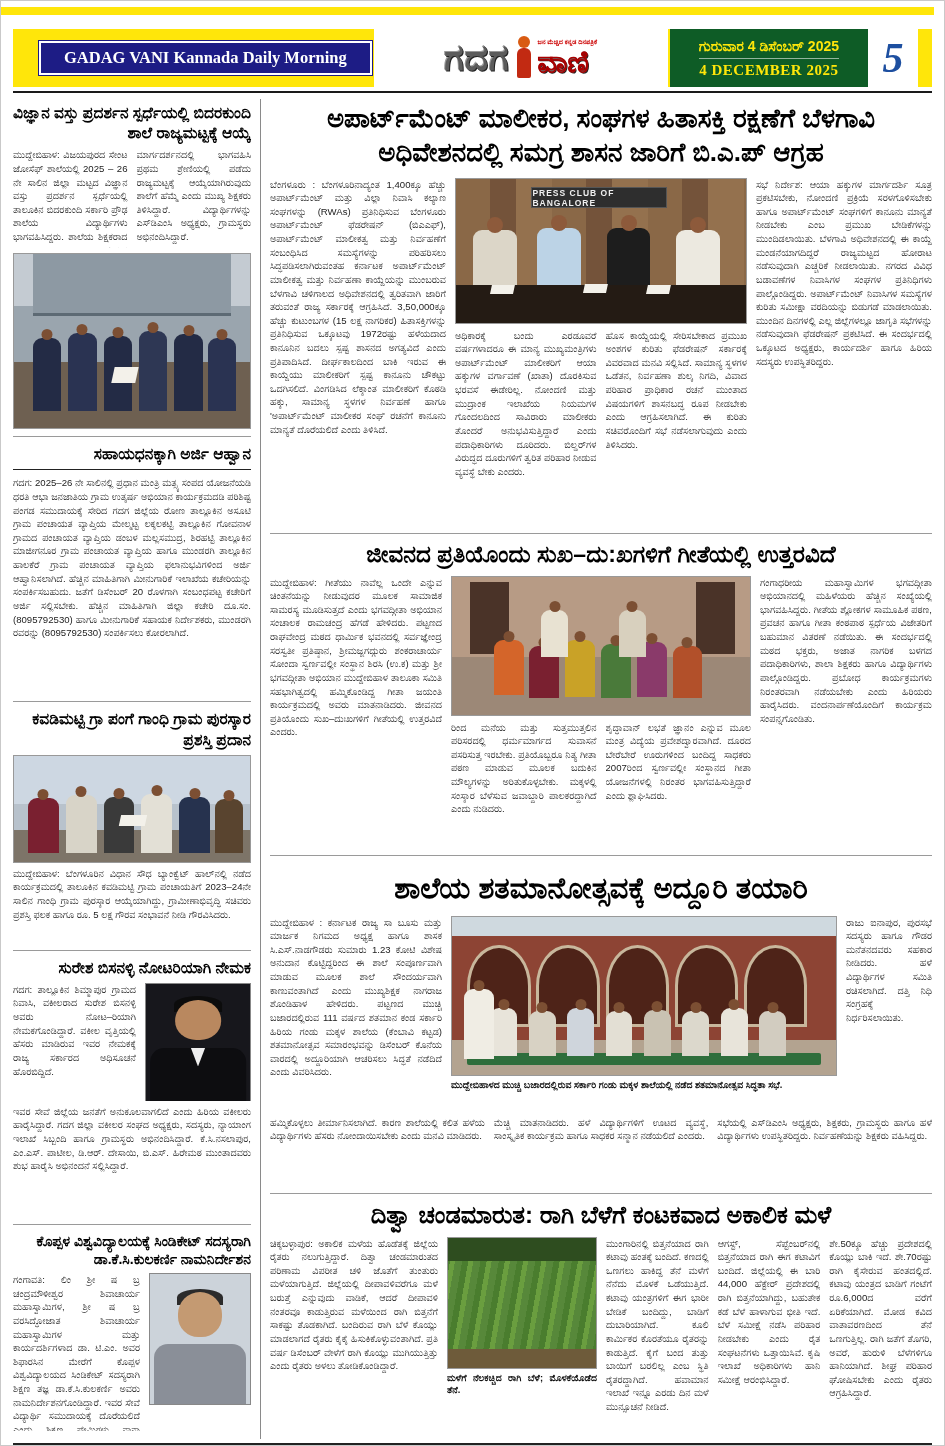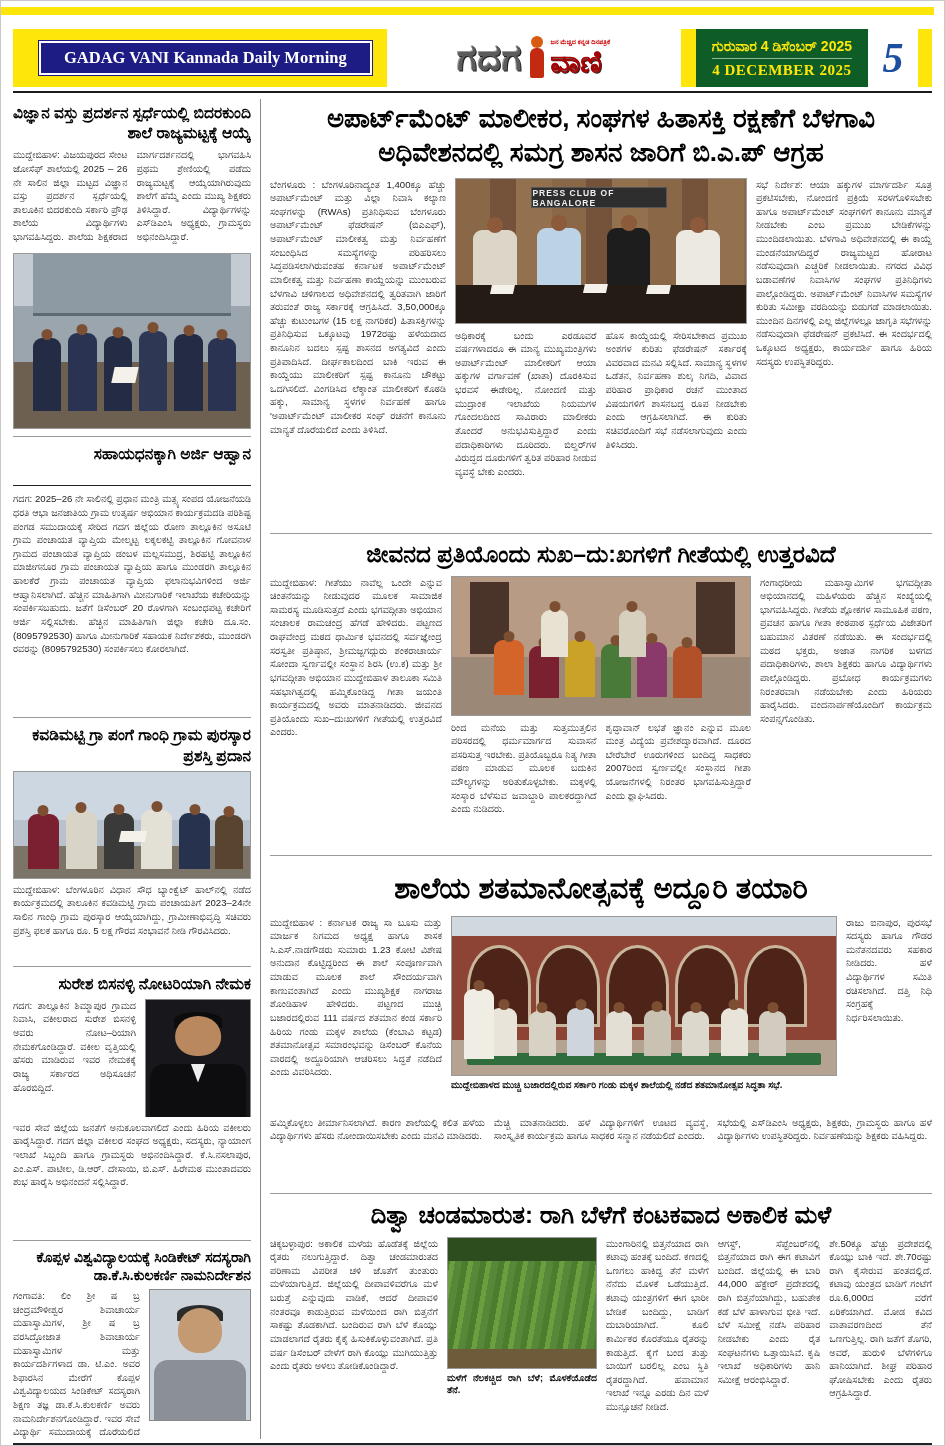--- a/index.html
+++ b/index.html
@@ -17,37 +17,37 @@
   .logo-word1{font-size:36px;font-weight:900;color:#5c5c5c;text-shadow:1px 1px 0 #222,-1px -1px 0 #999;letter-spacing:1px;}
   .logo-fig{width:20px;height:44px;margin:0 4px;position:relative;}
   .logo-fig::before{content:"";position:absolute;top:0;left:50%;transform:translateX(-50%);
                     width:12px;height:12px;border-radius:50%;background:#d95b12;}
   .logo-fig::after{content:"";position:absolute;top:12px;left:50%;transform:translateX(-50%);
                    width:14px;height:30px;border-radius:6px 6px 2px 2px;background:#c22a12;}
   .logo-right{display:flex;flex-direction:column;align-items:flex-start;line-height:1;}
   .logo-tagline{font-size:6.5px;color:#c00;font-weight:bold;margin-bottom:2px;}
   .logo-word2{font-size:30px;font-weight:900;color:#6a6a6a;text-shadow:1px 1px 0 #222;-webkit-text-stroke:0.6px #a00;}
   .date-box{background:#0e5c26;color:#ffe60a;display:flex;flex-direction:column;justify-content:center;
-            padding:0 16px;text-align:center;font-weight:bold;}
+            padding:0 29px;text-align:center;font-weight:bold;}
   .date-kn{font-size:14px;border-bottom:1px solid rgba(255,255,255,.55);padding-bottom:3px;margin-bottom:3px;}
   .date-en{font-size:15px;font-family:"Liberation Serif","DejaVu Serif",serif;letter-spacing:.5px;}
   .pagenum-box{width:50px;background:#fff;display:flex;align-items:center;justify-content:center;
                margin-right:14px;}
   .pagenum{font-size:42px;font-weight:900;color:#1d4fa0;font-family:"Liberation Serif","DejaVu Serif",serif;
            font-style:italic;line-height:1;}
   .head-rule{height:2px;background:#1a1a1a;margin:4px 12px 6px 12px;}
   
   .content{display:flex;margin:0 12px;height:1340px;overflow:hidden;}
   .leftcol{width:238px;flex:0 0 238px;border-right:1px solid #8a8a8a;padding-right:9px;overflow:hidden;}
   .maincol{flex:1;padding-left:9px;overflow:hidden;}
   .divider-h{border-top:1px solid #9a9a9a;margin:7px 0;}
   
   .body{font-size:9.6px;line-height:1.42;text-align:justify;color:#1c1c1c;overflow:hidden;}
   .sb-headline{font-weight:900;font-size:15.5px;text-align:right;line-height:1.3;color:#000;margin:4px 0 5px 0;}
-  .sb-headline.underlined{border-bottom:1.5px solid #222;padding-bottom:21px;margin-bottom:6px;}
+  .sb-headline.underlined{border-bottom:1.5px solid #222;padding-bottom:5px;margin-bottom:6px;}
   .m-headline{font-weight:900;text-align:center;color:#000;}
   .hl-1{font-size:26px;line-height:1.32;margin:2px 0 8px 0;}
   .hl-2{font-size:23px;margin:2px 0 8px 0;}
   .hl-3{font-size:29px;margin:16px 0 10px 0;}
   .hl-4{font-size:24px;margin:2px 0 8px 0;}
   .row{display:flex;gap:9px;overflow:hidden;}
   .caption{font-size:9.3px;font-weight:bold;line-height:1.35;text-align:justify;margin-top:3px;}
   
   .photo{position:relative;overflow:hidden;border:1px solid #999;box-sizing:border-box;}
   .person{position:absolute;border-radius:9px 9px 0 0;}

